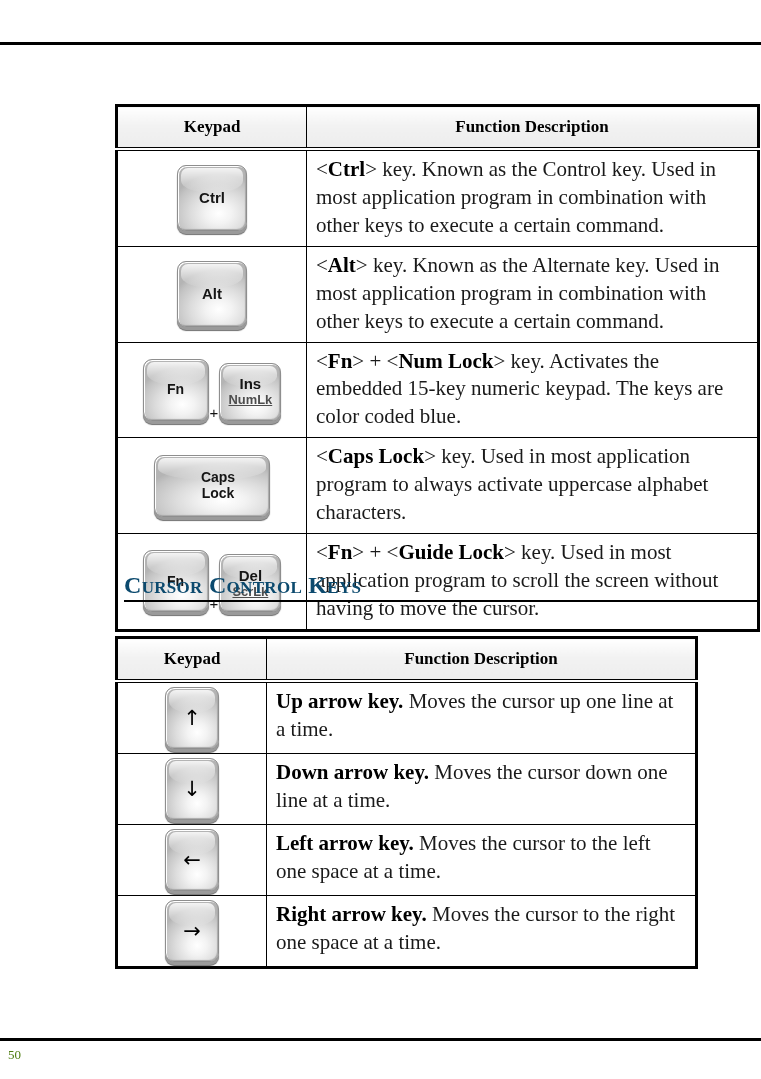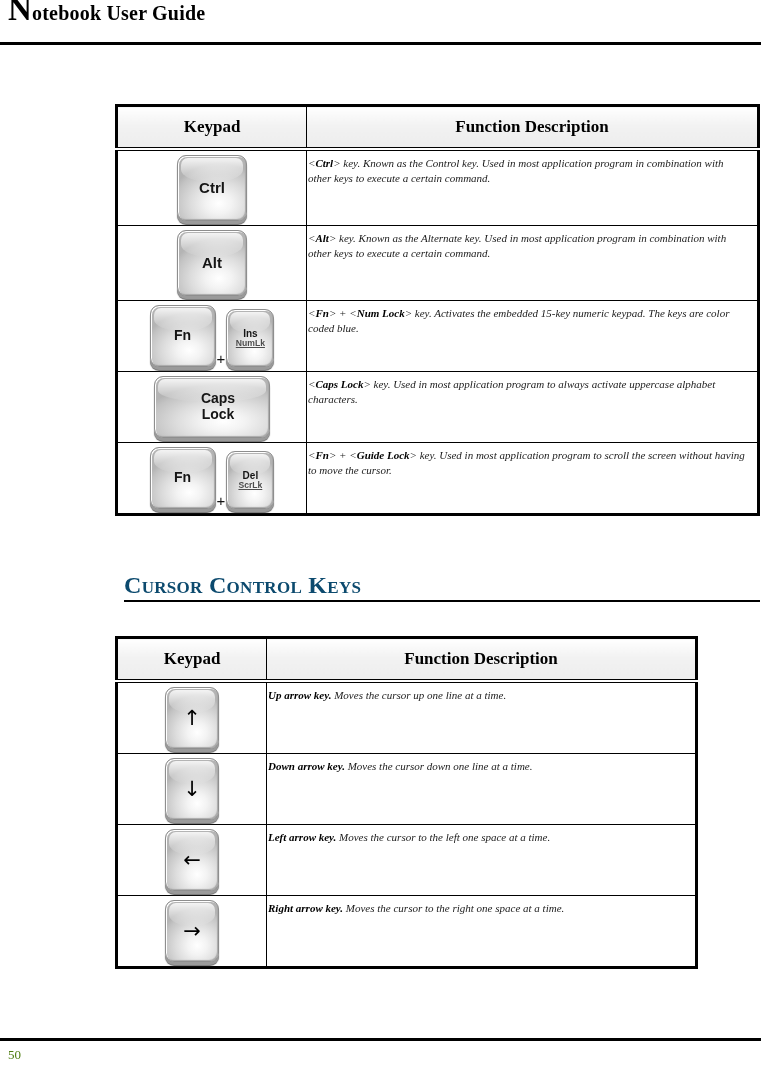--- a/index.html
+++ b/index.html
@@ -89,25 +89,24 @@
   .col-keypad { width: 190px; }
   #table-modifier-keys .col-keypad { width: 190px; }
   #table-cursor-keys  .col-keypad { width: 150px; }
 
   td.cell-keypad {
     text-align: center;
     vertical-align: middle;
     padding: 4px 2px;
   }
   td.cell-desc {
-    font-size: 11px;
+    font-size: 21px;
     line-height: 1.33;
     color: #1a1a1a;
-    padding: 5px 9px 6px 1px;
-    font-style: italic;
+    padding: 5px 9px 6px 9px;
   }
   td.cell-desc b { color: #000000; }
 
   
   .keycap-group {
     display: inline-flex;
     align-items: flex-end;
     justify-content: center;
     gap: 0px;
   }
@@ -158,21 +157,21 @@
   .keycap .kc-line2 { line-height: 1.12; white-space: nowrap; }
   .keycap .kc-line2 { color: #4d4d4d; font-size: 0.86em; text-decoration: underline; }
 
   
   .kc-square  { width: 70px; height: 66px; font-size: 15px; }
   .kc-square  .kc-label { align-items: center; }
 
   .kc-fn      { width: 66px; height: 62px; font-size: 14px; }
   .kc-fn      .kc-label { align-items: center; }
 
-  .kc-dual    { width: 48px; height: 58px; font-size: 10px; }
+  .kc-dual    { width: 62px; height: 58px; font-size: 15px; }
   .kc-dual    .kc-label { align-items: center; }
 
   .kc-wide    { width: 116px; height: 62px; font-size: 14px; }
   .kc-wide    .kc-label { align-items: center; padding-left: 12px; }
 
   .kc-arrow   { width: 54px; height: 62px; font-size: 20px; }
   .kc-arrow   .kc-label { align-items: center; }
   .kc-arrow .arrow-glyph {
     font-family: "DejaVu Sans", sans-serif;
     font-size: 21px;
@@ -225,23 +224,20 @@
     top: 9px;
     font-family: "Liberation Serif", "DejaVu Serif", serif;
     font-size: 13px;
     color: #4d7c0f;
   }
 </style>
 </head>
 <body>
 
 <div class="page-header">
-  <div class="header-title">
-    <span class="dropcap">N</span><span>otebook User Guide</span>
-  </div>
   <div class="header-rule"></div>
 </div>
 
 <table class="kbd-table" id="table-modifier-keys">
   <colgroup>
     <col class="col-keypad">
     <col>
   </colgroup>
   <thead>
     <tr>

